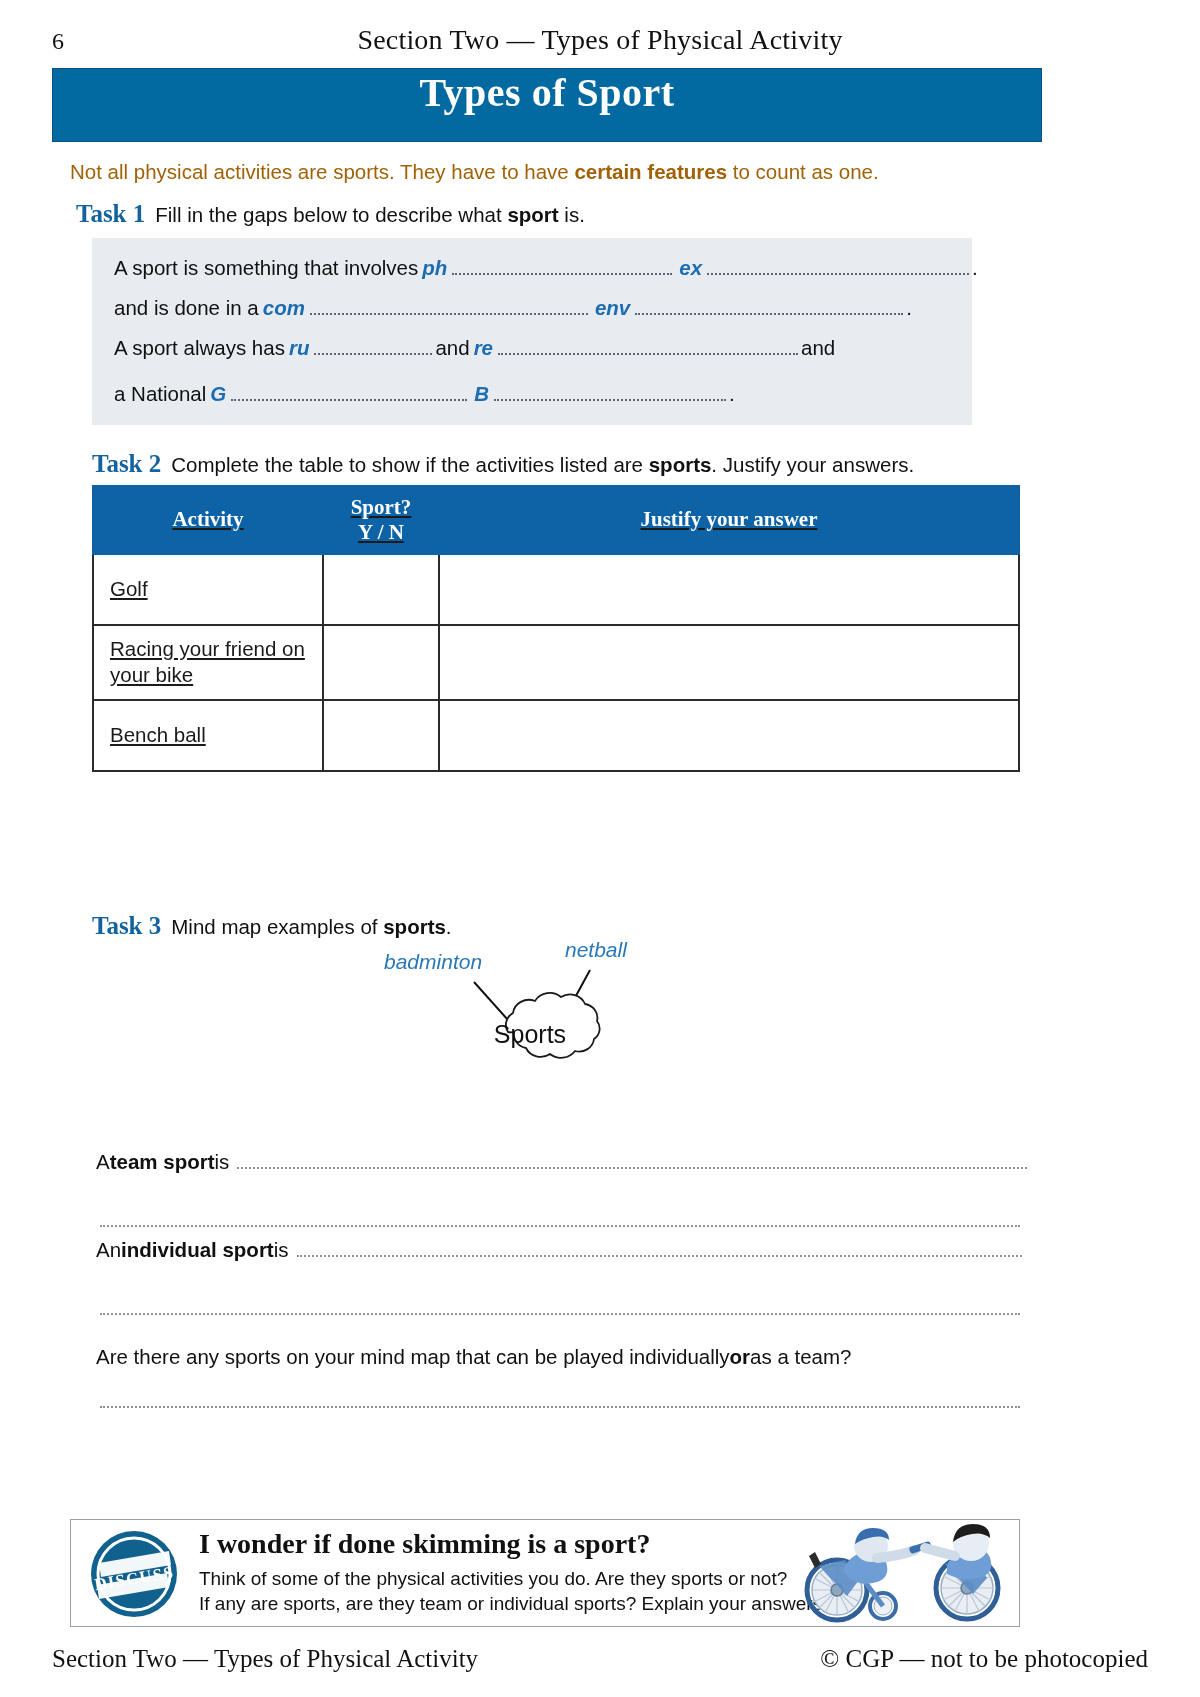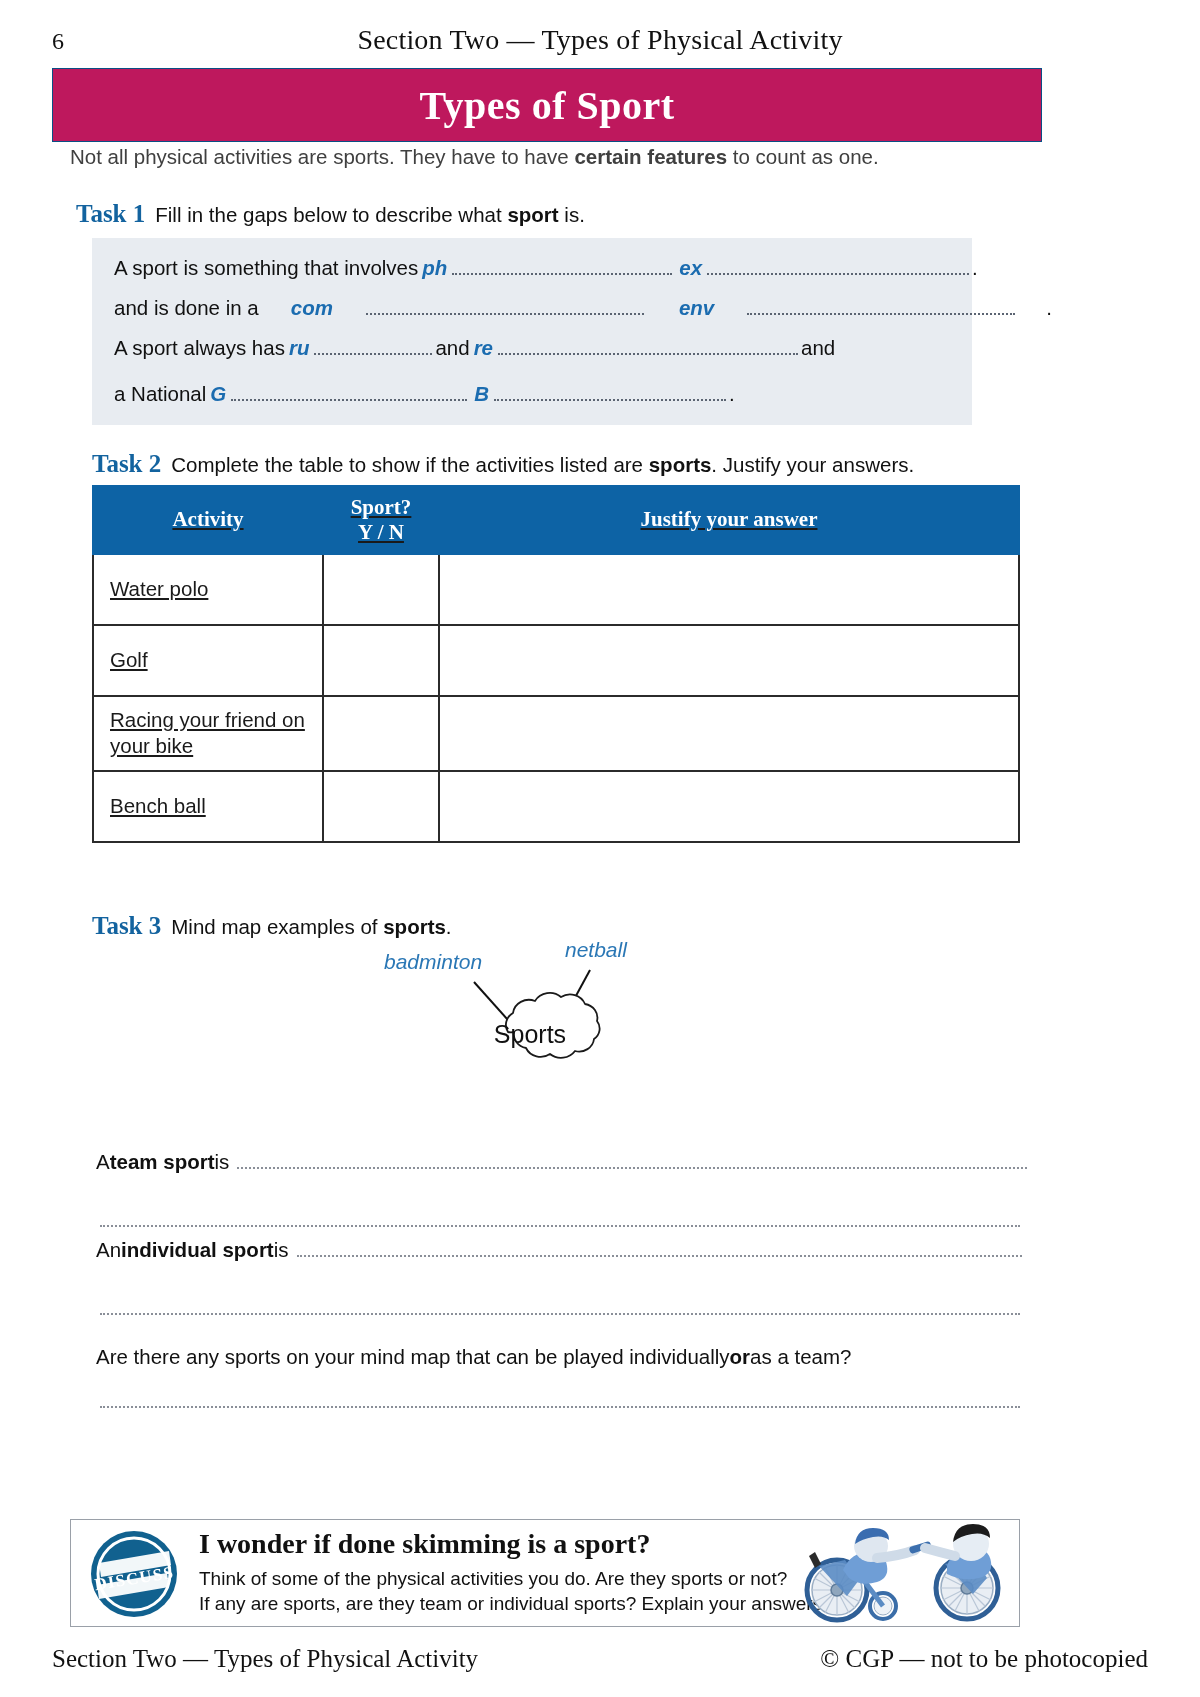--- a/index.html
+++ b/index.html
@@ -37,41 +37,40 @@
     color: #111;
   }
 
   
   #title-bar {
     position: absolute;
     left: 52px;
     top: 68px;
     width: 988px;
     height: 72px;
-    background: #be185d;
+    background: #0369a1;
     border: 1px solid #0a4f85;
     display: flex;
-    align-items: center;
     justify-content: center;
   }
   #title-bar .title-text {
     color: #ffffff;
     font-family: "Liberation Serif", serif;
     font-weight: bold;
     font-size: 40px;
     letter-spacing: .5px;
   }
 
   
   #intro {
     position: absolute;
     left: 70px;
-    top: 145px;
+    top: 160px;
     font-size: 20.5px;
-    color: #404040;
+    color: #a16207;
   }
   .bold { font-weight: bold; }
 
   
   .task-row {
     position: absolute;
     display: flex;
     align-items: baseline;
     white-space: nowrap;
   }
@@ -283,21 +282,21 @@
 
   <div class="gapline" style="left:22px; top:18px;">
     <span>A sport is something that involves</span>
     <span class="cue">ph</span>
     <span class="dots" style="width:220px;"></span>
     <span class="cue">ex</span>
     <span class="dots" style="width:262px;"></span>
     <span>.</span>
   </div>
 
-  <div class="gapline" style="left:22px; top:58px;gap:28px;">
+  <div class="gapline" style="left:22px; top:58px;">
     <span>and is done in a</span>
     <span class="cue">com</span>
     <span class="dots" style="width:278px;"></span>
     <span class="cue">env</span>
     <span class="dots" style="width:268px;"></span>
     <span>.</span>
   </div>
 
   <div class="gapline" style="left:22px; top:98px;">
     <span>A sport always has</span>
@@ -329,25 +328,20 @@
     <tr>
       <th style="width:196px;">Activity</th>
       <th class="sep" style="width:106px;">
         <div>Sport?</div>
         <div>Y / N</div>
       </th>
       <th class="sep">Justify your answer</th>
     </tr>
   </thead>
   <tbody>
-    <tr>
-      <td class="activity">Water polo</td>
-      <td class="yn"></td>
-      <td class="justify"></td>
-    </tr>
     <tr>
       <td class="activity">Golf</td>
       <td class="yn"></td>
       <td class="justify"></td>
     </tr>
     <tr>
       <td class="activity">Racing your friend on your bike</td>
       <td class="yn"></td>
       <td class="justify"></td>
     </tr>

